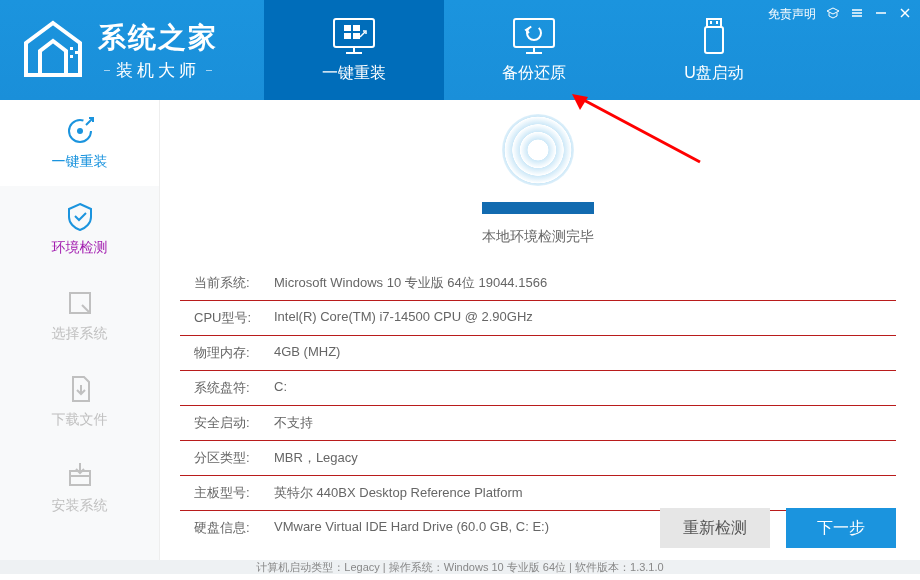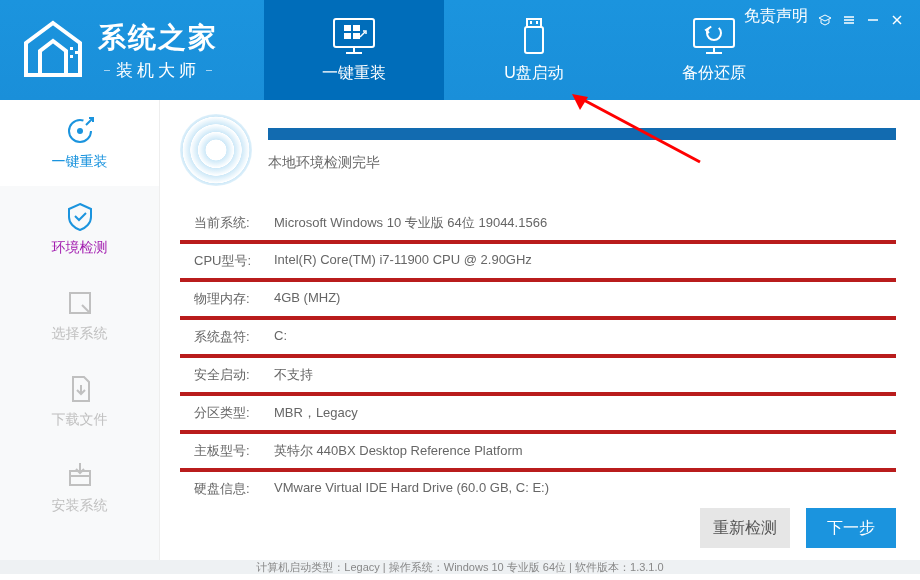--- a/index.html
+++ b/index.html
@@ -12,45 +12,45 @@
 .logo-title { font-size: 28px; font-weight: bold; letter-spacing: 2px; }
 .logo-sub { font-size: 17px; letter-spacing: 4px; margin-top: 2px; display: flex; align-items: center; justify-content: center; }
 .logo-sub::before, .logo-sub::after { content: ""; flex: 1; height: 1px; background: rgba(255,255,255,0.6); margin: 0 6px; }
 
 .nav { display: flex; height: 100%; }
 .nav-item { width: 180px; display: flex; flex-direction: column; align-items: center; justify-content: center; color: #fff; cursor: pointer; }
 .nav-item.active { background: #006dba; }
 .nav-icon { width: 44px; height: 38px; margin-bottom: 8px; }
 .nav-label { font-size: 16px; }
 
-.top-controls { position: absolute; top: 6px; right: 16px; display: flex; align-items: flex-end; gap: 10px; color: #fff; font-size: 16px; }
+.top-controls { position: absolute; top: 6px; right: 8px; display: flex; align-items: flex-start; gap: 10px; color: #fff; font-size: 12px; }
 .top-controls span, .top-controls div { cursor: pointer; }
 
 .body-area { display: flex; height: 460px; }
 .sidebar { width: 160px; background: #f8f9fa; border-right: 1px solid #eee; display: flex; flex-direction: column; }
 .side-item { height: 86px; display: flex; flex-direction: column; align-items: center; justify-content: center; color: #c0c0c0; font-size: 14px; cursor: pointer; gap: 6px; }
 .side-item.active { color: #1b94de; background: #fff; }
 .side-item.current { color: #a21caf; }
 .side-icon { width: 32px; height: 32px; }
 
 .main { flex: 1; padding: 14px 24px 14px 20px; position: relative; }
-.scan-row { display: flex; align-items: center; gap: 16px; }
+.scan-row { display: flex; align-items: center; gap: 16px; flex-direction: column; }
 .scan-circle { width: 72px; height: 72px; border-radius: 50%; background: radial-gradient(circle, #fff 0%, #fff 20%, #cfe9f8 21%, #fff 35%, #cfe9f8 36%, #fff 50%, #cfe9f8 51%, #fff 65%, #cfe9f8 66%, #fff 80%); position: relative; }
 .progress-wrap { flex: 1; }
 .progress-bar { height: 12px; background: #126bb0; border-radius: 0; }
 .progress-text { color: #666; font-size: 14px; margin-top: 14px; }
 
 .info-list { margin-top: 20px; }
 .info-row { display: flex; padding: 8px 14px; font-size: 13px; color: #555; align-items: flex-start; }
-.info-row + .info-row { border-top: 4px solid #b91c1c; }
+.info-row + .info-row { border-top: 1px solid #b91c1c; }
 .info-label { width: 80px; color: #666; }
 .info-value { color: #666; }
 
 .actions { position: absolute; bottom: 12px; right: 24px; display: flex; gap: 16px; }
-.btn { width: 90px; height: 40px; border: none; font-size: 16px; cursor: pointer; display: flex; align-items: center; justify-content: center; }
+.btn { width: 110px; height: 40px; border: none; font-size: 16px; cursor: pointer; display: flex; align-items: center; justify-content: center; }
 .btn-gray { background: #e6e6e6; color: #555; }
 .btn-blue { background: #1b94de; color: #fff; }
 
 .footer { height: 14px; background: #eef1f3; font-size: 11px; color: #888; display: flex; align-items: center; justify-content: center; }
 
 .arrow { position: absolute; top: 92px; left: 570px; pointer-events: none; z-index: 100; }
 </style>
 </head>
 <body>
 
@@ -79,36 +79,36 @@
           <rect x="21" y="8" width="7" height="6" fill="#fff"></rect>
         <rect x="12" y="16" width="7" height="6" fill="#fff"></rect>
           <rect x="21" y="16" width="7" height="6" fill="#fff"></rect>
         <path d="M28 20 L33 15" stroke="#fff" stroke-width="1.5"></path>
           <path d="M31 14 L34 14 L34 17" fill="none" stroke="#fff" stroke-width="1.5"></path>
       </svg>
       <span class="nav-label">一键重装</span>
     </div>
     <div class="nav-item">
       <svg class="nav-icon" viewBox="0 0 44 38">
-        <rect x="15" y="2" width="14" height="8" fill="none" stroke="#fff" stroke-width="2"></rect>
-        <rect x="13" y="10" width="18" height="26" rx="2" fill="none" stroke="#fff" stroke-width="2"></rect>
-        <rect x="18" y="4" width="2" height="3" fill="#fff"></rect>
-          <rect x="24" y="4" width="2" height="3" fill="#fff"></rect>
-      </svg>
-      <span class="nav-label">U盘启动</span>
-    </div>
-    <div class="nav-item">
-      <svg class="nav-icon" viewBox="0 0 44 38">
         <rect x="2" y="2" width="40" height="28" rx="2" fill="none" stroke="#fff" stroke-width="2"></rect>
         <line x1="14" y1="36" x2="30" y2="36" stroke="#fff" stroke-width="2"></line>
         <line x1="22" y1="30" x2="22" y2="36" stroke="#fff" stroke-width="2"></line>
         <circle cx="22" cy="16" r="7" fill="none" stroke="#fff" stroke-width="2" stroke-dasharray="30 8"></circle>
         <path d="M17 11 L14 13 L17 16" fill="none" stroke="#fff" stroke-width="2"></path>
       </svg>
       <span class="nav-label">备份还原</span>
+    </div>
+    <div class="nav-item">
+      <svg class="nav-icon" viewBox="0 0 44 38">
+        <rect x="15" y="2" width="14" height="8" fill="none" stroke="#fff" stroke-width="2"></rect>
+        <rect x="13" y="10" width="18" height="26" rx="2" fill="none" stroke="#fff" stroke-width="2"></rect>
+        <rect x="18" y="4" width="2" height="3" fill="#fff"></rect>
+          <rect x="24" y="4" width="2" height="3" fill="#fff"></rect>
+      </svg>
+      <span class="nav-label">U盘启动</span>
     </div>
   </div>
 
   <div class="top-controls">
     <span>免责声明</span>
     <svg width="14" height="14" viewBox="0 0 14 14">
         <path d="M7 2 L13 5 L7 8 L1 5 Z M3 6.5 L3 10 L7 12 L11 10 L11 6.5" fill="none" stroke="#fff" stroke-width="1"></path>
       </svg>
     <svg width="14" height="14" viewBox="0 0 14 14">
         <line x1="2" y1="4" x2="12" y2="4" stroke="#fff" stroke-width="1.5"></line>
@@ -175,21 +175,21 @@
       </div>
     </div>
 
     <div class="info-list">
       <div class="info-row">
           <span class="info-label">当前系统:</span>
           <span class="info-value">Microsoft Windows 10 专业版 64位 19044.1566</span>
         </div>
       <div class="info-row">
           <span class="info-label">CPU型号:</span>
-          <span class="info-value">Intel(R) Core(TM) i7-11900 CPU @ 2.90GHz</span>
+          <span class="info-value">Intel(R) Core(TM) i7-14500 CPU @ 2.90GHz</span>
         </div>
       <div class="info-row">
           <span class="info-label">物理内存:</span>
           <span class="info-value">4GB (MHZ)</span>
         </div>
       <div class="info-row">
           <span class="info-label">系统盘符:</span>
           <span class="info-value">C:</span>
         </div>
       <div class="info-row">

